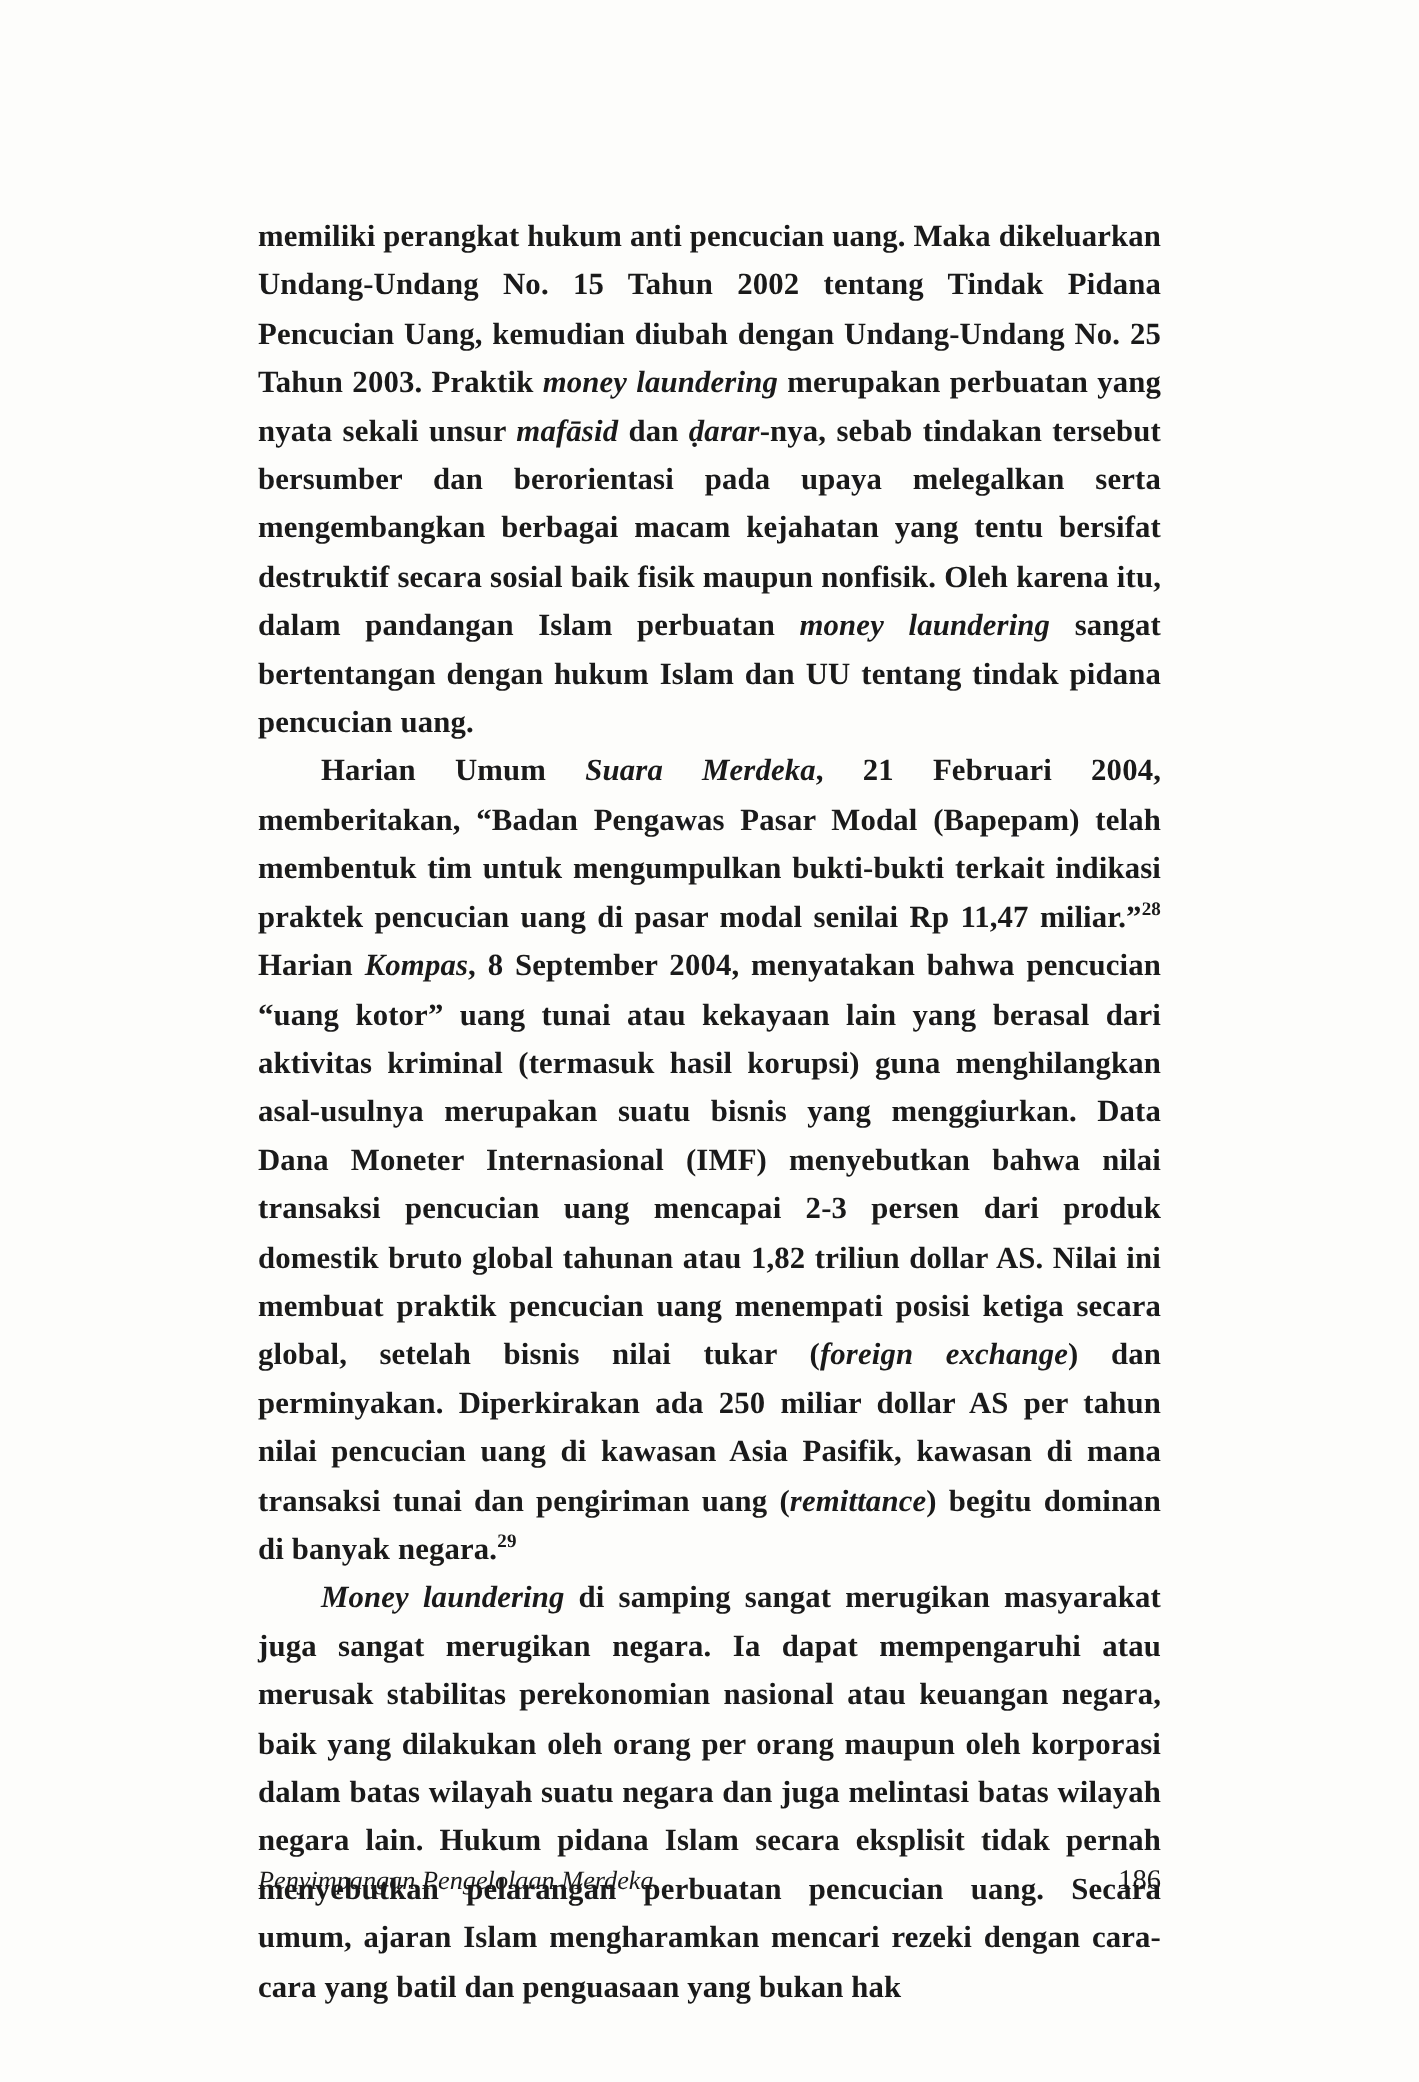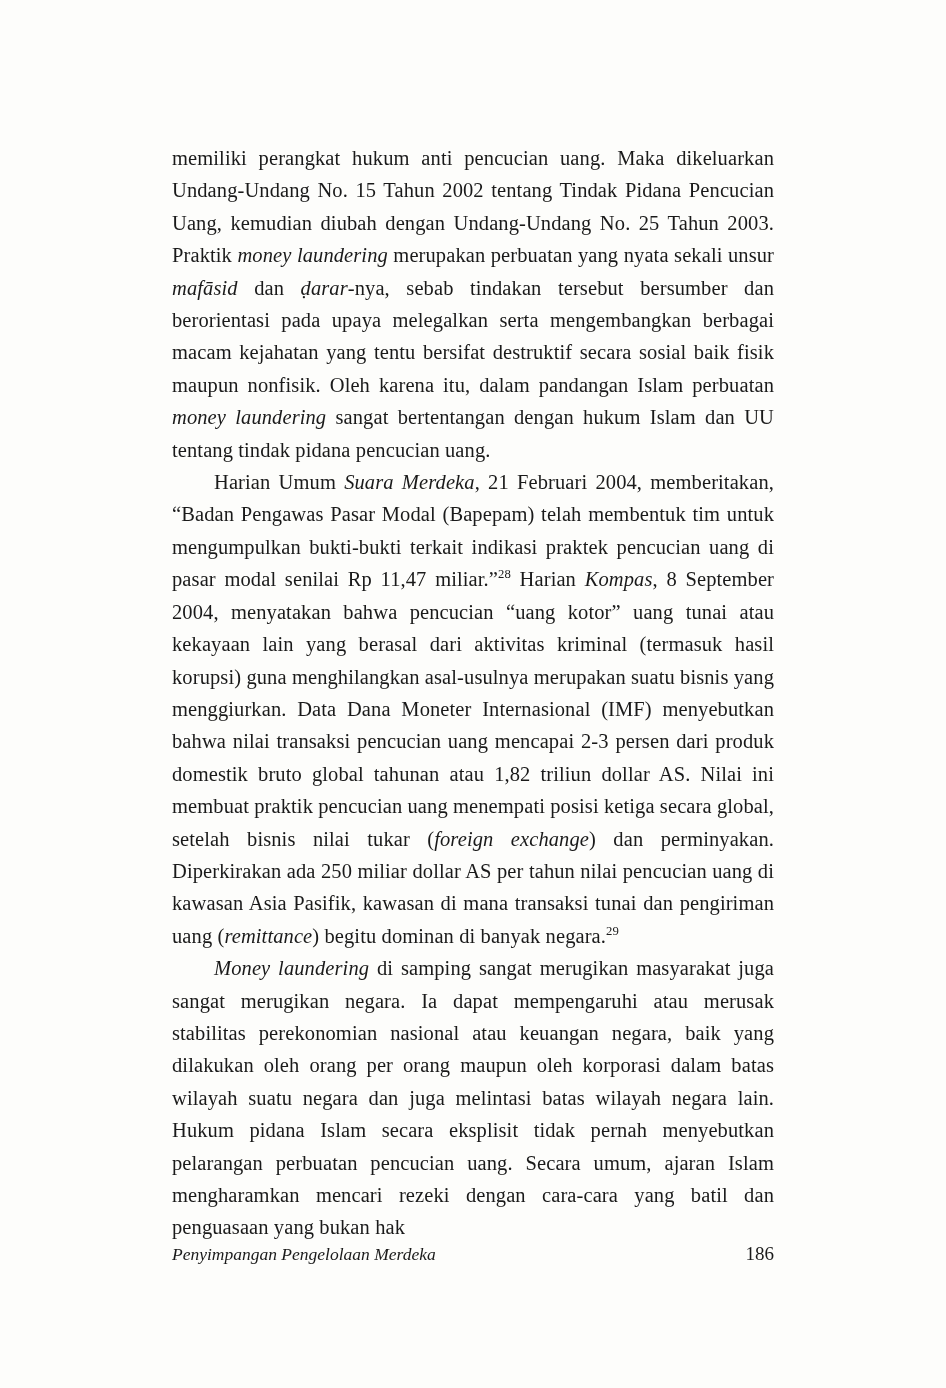--- a/index.html
+++ b/index.html
@@ -20,20 +20,21 @@
     width: 946px;
     height: 1388px;
     background: #fdfdfb;
     overflow: hidden;
   }
   .text-column {
     position: absolute;
     left: 172px;
     top: 142px;
     width: 602px;
+    font-weight: bold;
   }
   p {
     margin: 0;
     font-size: 20.5px;
     line-height: 32.4px;
     text-align: justify;
     text-justify: inter-word;
     font-family: "Liberation Serif", serif;
     letter-spacing: 0.1px;
   }

